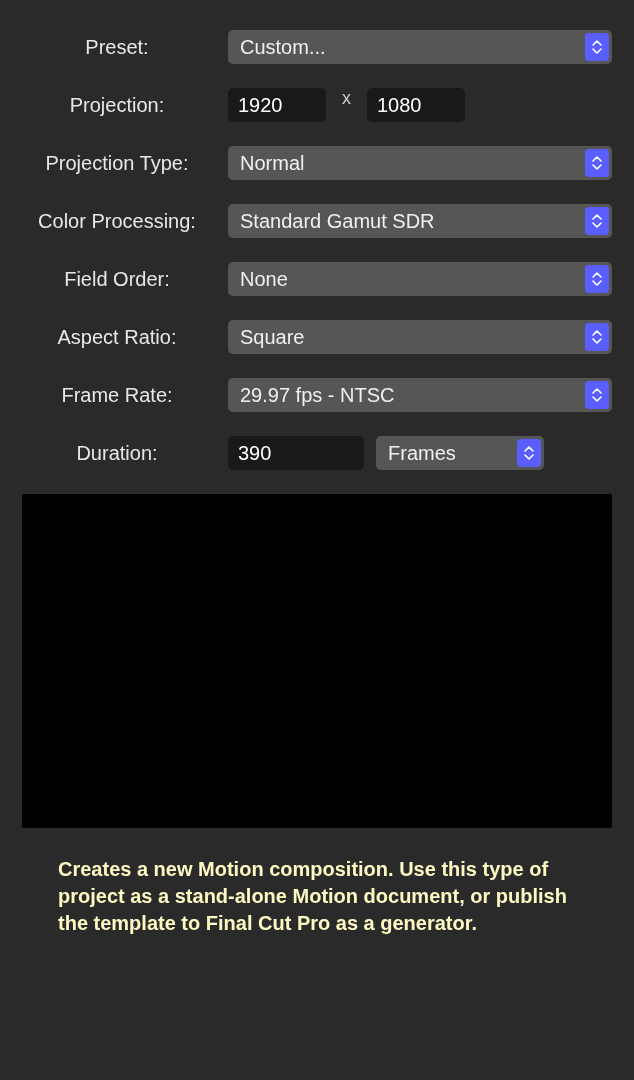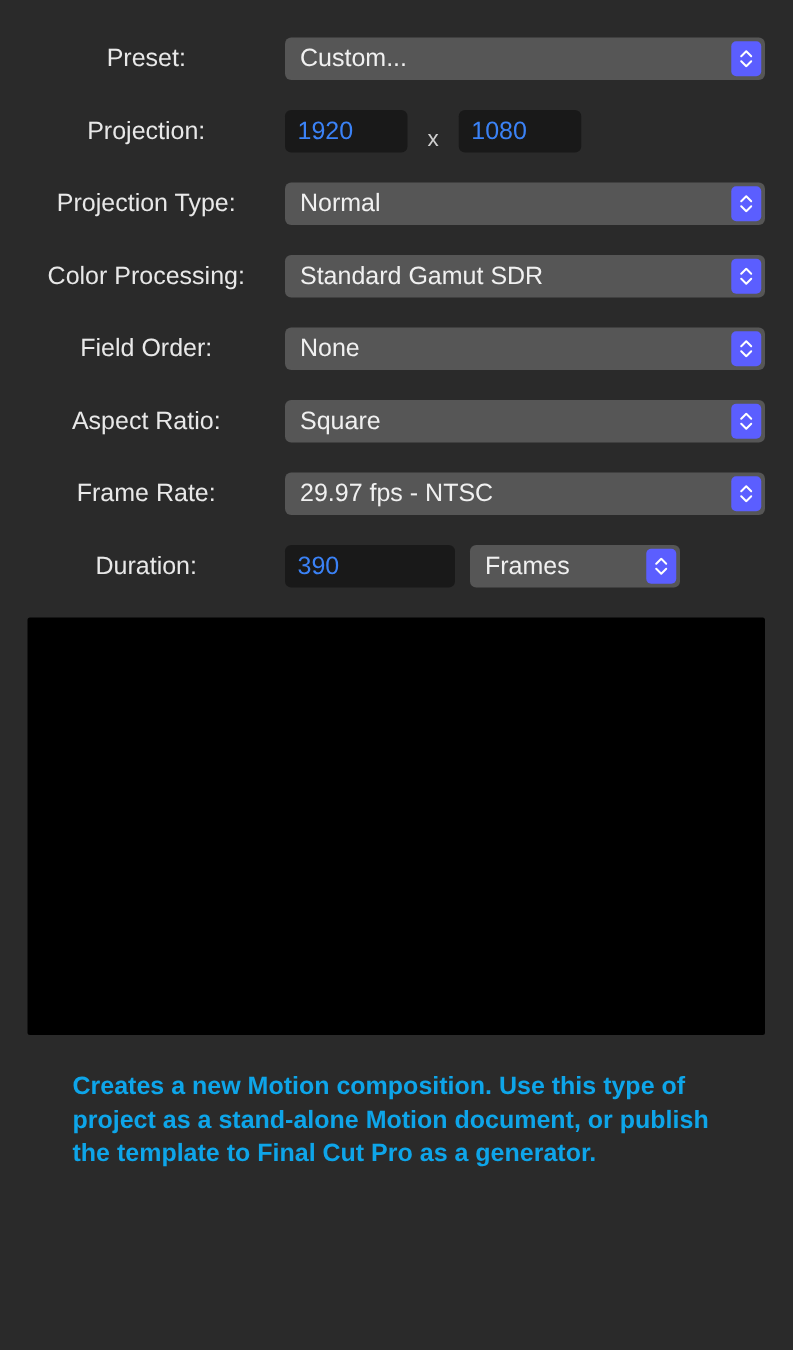--- a/index.html
+++ b/index.html
@@ -23,21 +23,21 @@
   .label {
     flex: 0 0 214px;
     text-align: center;
     padding-right: 8px;
     color: #e8e8e8;
     font-size: 20px;
   }
   .field {
     flex: 1;
     display: flex;
-    align-items: flex-end;
+    align-items: flex-start;
     gap: 12px;
   }
   .select {
     position: relative;
     display: flex;
     align-items: center;
     background: #565656;
     border-radius: 5px;
     height: 34px;
     padding: 0 34px 0 12px;
@@ -60,41 +60,41 @@
     align-items: center;
     justify-content: center;
   }
   .select .chevbox svg { display: block; }
   .input {
     background: #191919;
     border: none;
     border-radius: 5px;
     height: 34px;
     padding: 0 10px;
-    color: #3b82f6;
+    color: #ffffff;
     font-size: 20px;
     outline: none;
   }
   .input.short { width: 98px; }
   .res-x {
     color: #cfcfcf;
     font-size: 18px;
     padding: 0 4px;
   }
   .dur-input { width: 136px; }
   .dur-select { flex: 0 0 168px; }
   .preview {
     margin: 12px 22px 0 22px;
     background: #000;
     height: 334px;
     border-radius: 2px;
   }
   .description {
     padding: 28px 58px 0 58px;
-    color: #0ea5e9;
+    color: #fef9c3;
     font-size: 20px;
     line-height: 1.35;
     font-weight: 600;
   }
 </style>
 </head>
 <body>
 
 <div class="form">
 

